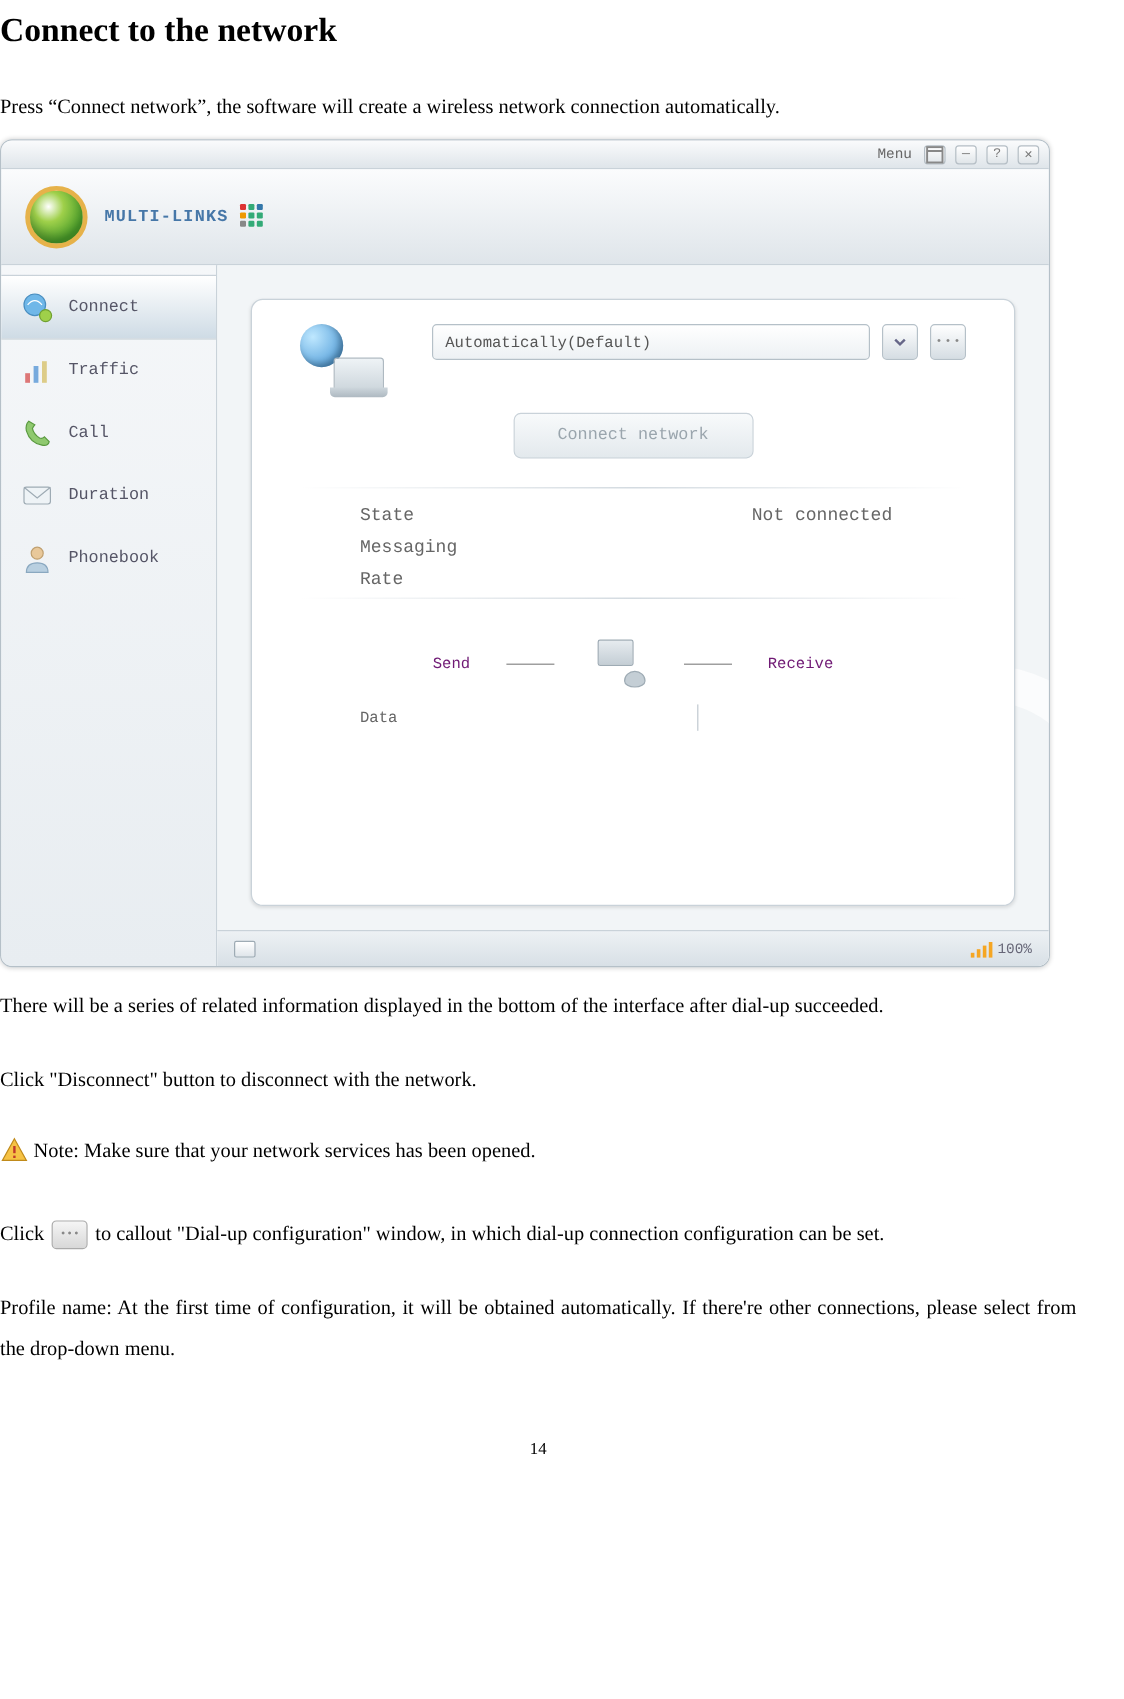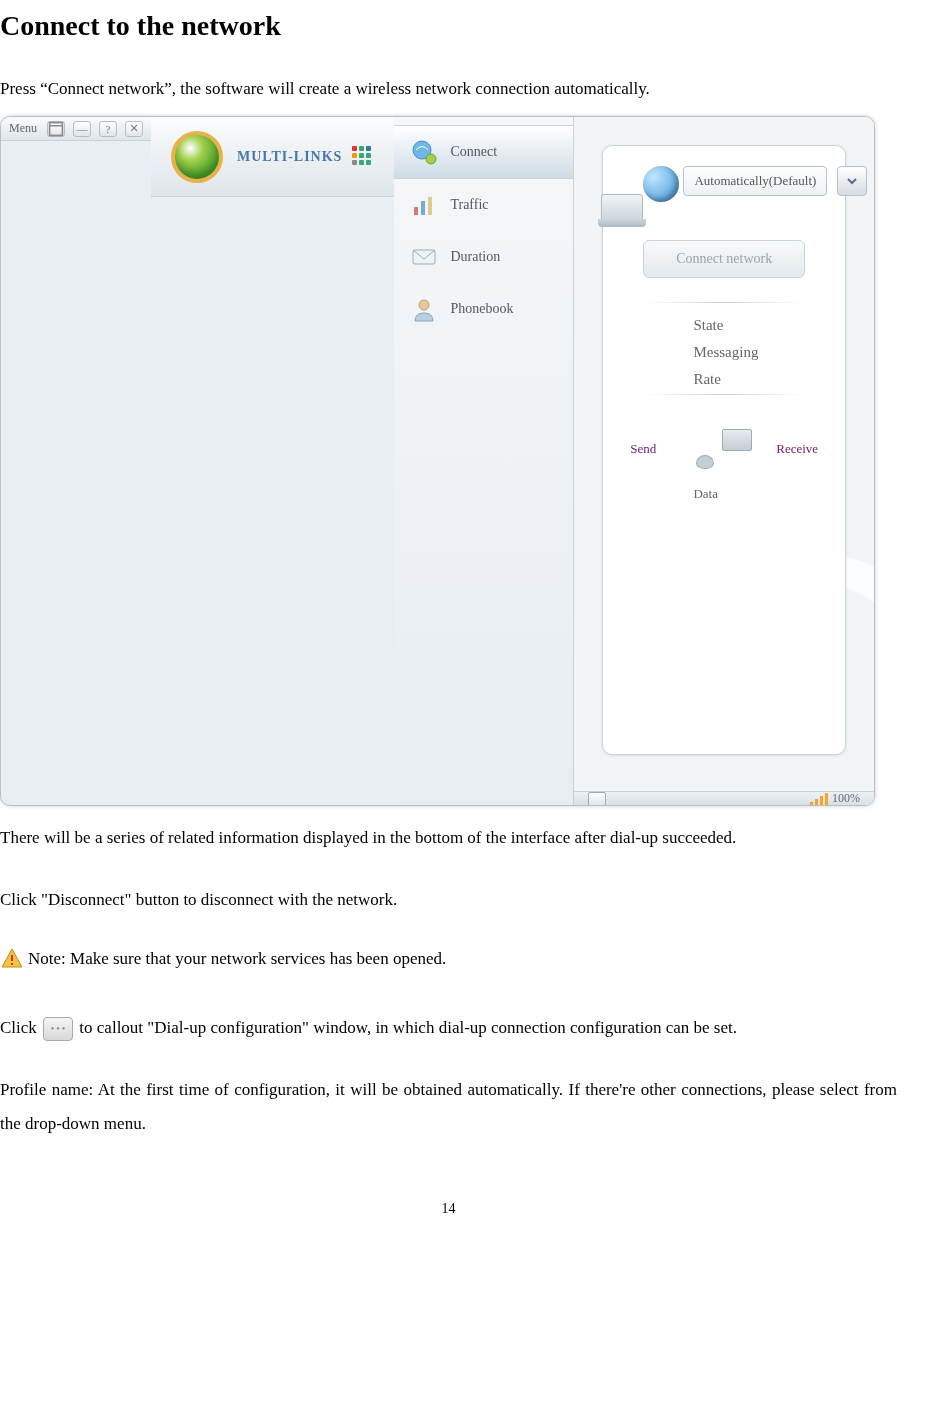--- a/index.html
+++ b/index.html
@@ -54,22 +54,23 @@
     }
     
     .app-window {
       width: 875px;
       height: 690px;
       border: 1px solid #b5c0c8;
       border-radius: 10px;
       background: linear-gradient(#e9eef2, #e9eef2);
       margin: 5px 0 15px 0;
       display: flex;
+      flex-direction: column;
       overflow: hidden;
-      font-family: Liberation Serif, serif;
+      font-family: Liberation Mono, monospace;
       font-size: 13px;
       color: #555;
       box-shadow: 0 0 4px rgba(0,0,0,0.2);
     }
     .titlebar {
       height: 24px;
       background: linear-gradient(#fafbfc, #dfe5ea);
       border-bottom: 1px solid #c9d2d9;
       display: flex;
       align-items: center;
@@ -305,21 +306,21 @@
       width: 220px; height: 220px;
       border-radius: 50%;
       border: 30px solid rgba(255,255,255,0.7);
       border-left-color: transparent;
       border-bottom-color: transparent;
       transform: rotate(-30deg);
     }
     .statusbar {
       position: absolute;
       bottom: 0; left: 0; right: 0;
-      height: 14px;
+      height: 30px;
       background: linear-gradient(#edf1f4, #d8e0e6);
       border-top: 1px solid #c9d2d9;
       display: flex;
       align-items: center;
       justify-content: space-between;
       padding: 0 14px;
       font-size: 12px;
       color: #667;
     }
     .status-left {
@@ -399,20 +400,28 @@
       </div>
       <div class="sidebar-item">
         <div class="sb-icon">
           <svg viewBox="0 0 28 28">
               <rect x="4" y="16" width="4" height="8" fill="#d77"></rect>
               <rect x="11" y="10" width="4" height="14" fill="#7ad"></rect>
               <rect x="18" y="6" width="4" height="18" fill="#dc8"></rect>
             </svg>
         </div>
         <span>Traffic</span>
+      </div>
+      <div class="sidebar-item">
+        <div class="sb-icon">
+          <svg viewBox="0 0 28 28">
+              <path d="M7 4 Q4 7 5 12 Q8 22 18 24 Q23 25 24 21 L20 17 Q18 19 16 18 Q11 15 10 10 Q11 8 12 7 Z" fill="#8fc96f" stroke="#5a9a40"></path>
+            </svg>
+        </div>
+        <span>Call</span>
       </div>
       <div class="sidebar-item">
         <div class="sb-icon">
           <svg viewBox="0 0 28 28">
               <rect x="3" y="7" width="22" height="14" rx="2" fill="#eef3f6" stroke="#9eabb4"></rect>
               <path d="M3 7 L14 16 L25 7" fill="none" stroke="#9eabb4"></path>
             </svg>
         </div>
         <span>Duration</span>
       </div>

